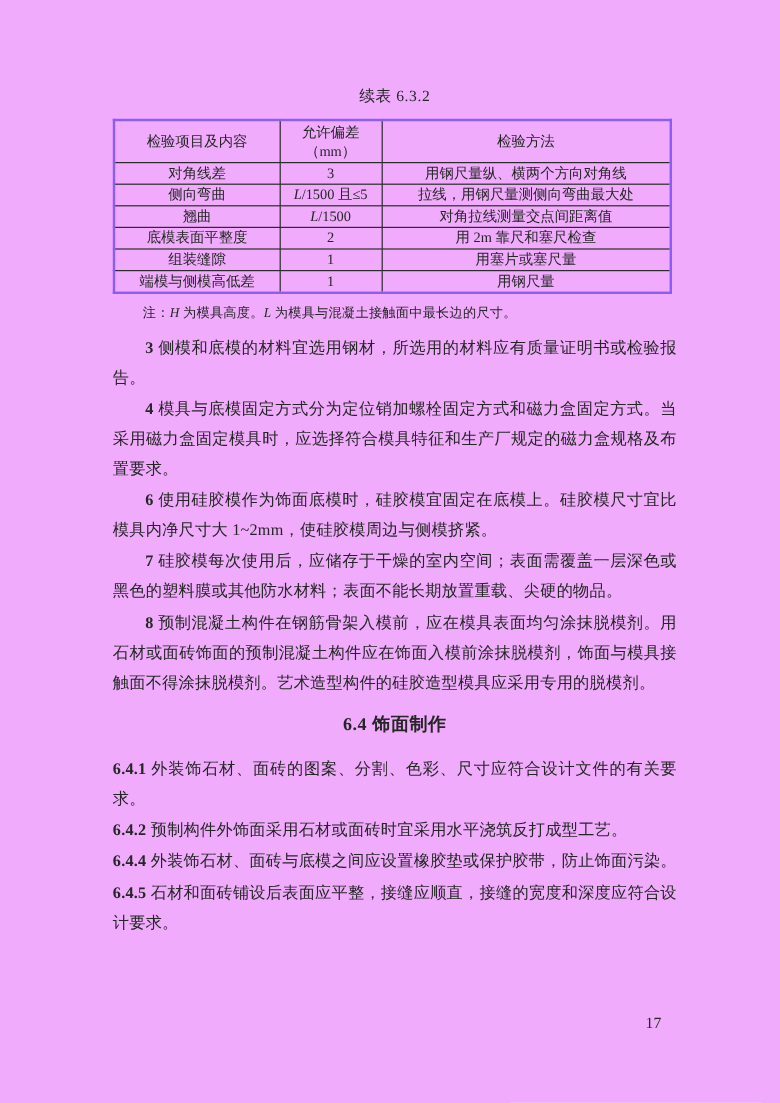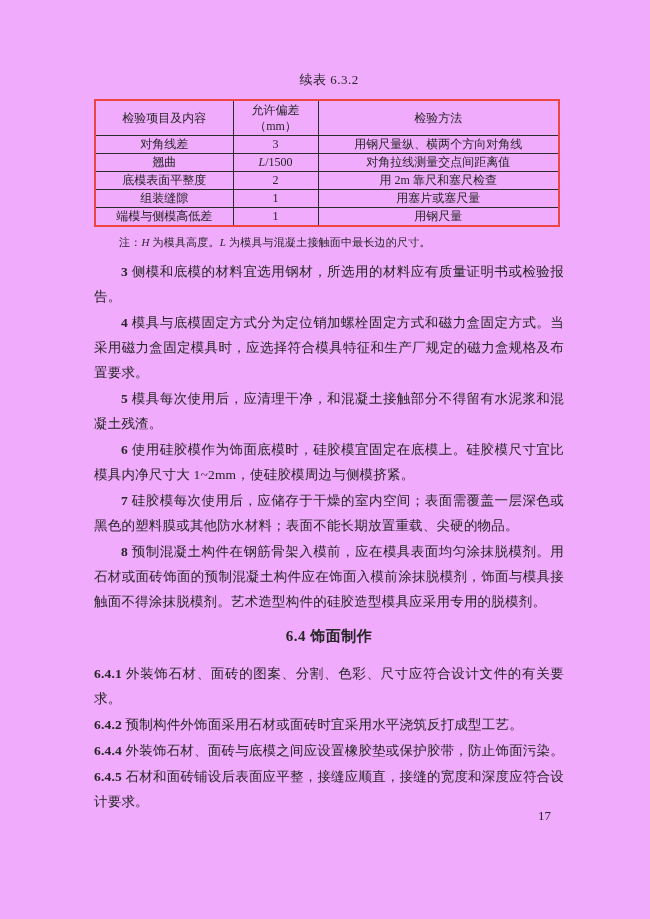--- a/index.html
+++ b/index.html
@@ -8,37 +8,37 @@
     background:#fbfbfa;
     font-family:"Liberation Serif","DejaVu Serif",serif;
     color:#262626;
     -webkit-font-smoothing:antialiased;
   }
   .page{position:relative;width:650px;height:919px;background:#f0abfc;overflow:hidden;}
   .doc{position:absolute;left:94px;top:71px;width:470px;}
   .caption{font-size:13px;text-align:center;margin:0 0 10px 0;letter-spacing:.5px;}
   table.spec{
     width:464px;border-collapse:collapse;table-layout:fixed;
-    font-size:12px;color:#262626;border:2px solid #ef4444;
+    font-size:12px;color:#262626;border:2px solid #8b5cf6;
   }
   table.spec th,table.spec td{
     border:1px solid #2b2b2b;text-align:center;vertical-align:middle;
     padding:0 2px;font-weight:normal;overflow:hidden;
   }
   table.spec thead th{height:34px;line-height:16px;white-space:pre-line;}
   table.spec tbody td{height:17px;line-height:17px;}
   i.var{font-style:italic;}
   .note{margin:8px 0 0 0;font-size:11px;padding-left:25px;letter-spacing:.2px;}
   .clauses{margin-top:9px;}
   .clause{margin:0 0 1px 0;font-size:13.5px;line-height:25px;text-align:justify;letter-spacing:.2px;}
   .indent{text-indent:2em;}
   .clause b.num{font-weight:bold;}
   .section-heading{margin:13px 0 0 0;font-size:15px;font-weight:bold;text-align:center;letter-spacing:.5px;}
   .section-clauses{margin-top:15px;}
-  .page-number{position:absolute;left:538px;top:808px;font-size:13px;}
+  .page-number{position:absolute;left:538px;top:845px;font-size:13px;}
 </style>
 </head>
 <body>
 
 <div class="page">
   <div class="doc">
 
     <div class="caption">续表 6.3.2</div>
 
     <table class="spec">
@@ -55,20 +55,25 @@
             <th>检验方法</th>
           </tr>
         </thead>
       <tbody>
           <tr>
             <td>对角线差</td>
             <td>3</td>
             <td>用钢尺量纵、横两个方向对角线</td>
           </tr>
           <tr>
+            <td>侧向弯曲</td>
+            <td><i class="var">L</i>/1500 且≤5</td>
+            <td>拉线，用钢尺量测侧向弯曲最大处</td>
+          </tr>
+          <tr>
             <td>翘曲</td>
             <td><i class="var">L</i>/1500</td>
             <td>对角拉线测量交点间距离值</td>
           </tr>
           <tr>
             <td>底模表面平整度</td>
             <td>2</td>
             <td>用 2m 靠尺和塞尺检查</td>
           </tr>
           <tr>
@@ -82,21 +87,20 @@
             <td>用钢尺量</td>
           </tr>
         </tbody>
     </table>
 
     <p class="note">注：<i class="var">H</i> 为模具高度。<i class="var">L</i> 为模具与混凝土接触面中最长边的尺寸。</p>
 
     <div class="clauses">
         <p class="clause indent"><b class="num">3</b> 侧模和底模的材料宜选用钢材，所选用的材料应有质量证明书或检验报告。</p>
         <p class="clause indent"><b class="num">4</b> 模具与底模固定方式分为定位销加螺栓固定方式和磁力盒固定方式。当采用磁力盒固定模具时，应选择符合模具特征和生产厂规定的磁力盒规格及布置要求。</p>
-        <p class="clause indent"><b class="num">5</b> 模具每次使用后，应清理干净，和混凝土接触部分不得留有水泥浆和混凝土残渣。</p>
         <p class="clause indent"><b class="num">6</b> 使用硅胶模作为饰面底模时，硅胶模宜固定在底模上。硅胶模尺寸宜比模具内净尺寸大 1~2mm，使硅胶模周边与侧模挤紧。</p>
         <p class="clause indent"><b class="num">7</b> 硅胶模每次使用后，应储存于干燥的室内空间；表面需覆盖一层深色或黑色的塑料膜或其他防水材料；表面不能长期放置重载、尖硬的物品。</p>
         <p class="clause indent"><b class="num">8</b> 预制混凝土构件在钢筋骨架入模前，应在模具表面均匀涂抹脱模剂。用石材或面砖饰面的预制混凝土构件应在饰面入模前涂抹脱模剂，饰面与模具接触面不得涂抹脱模剂。艺术造型构件的硅胶造型模具应采用专用的脱模剂。</p>
       </div>
 
     <h3 class="section-heading">6.4 饰面制作</h3>
 
     <div class="section-clauses">
         <p class="clause"><b class="num">6.4.1</b> 外装饰石材、面砖的图案、分割、色彩、尺寸应符合设计文件的有关要求。</p>
         <p class="clause"><b class="num">6.4.2</b> 预制构件外饰面采用石材或面砖时宜采用水平浇筑反打成型工艺。</p>

